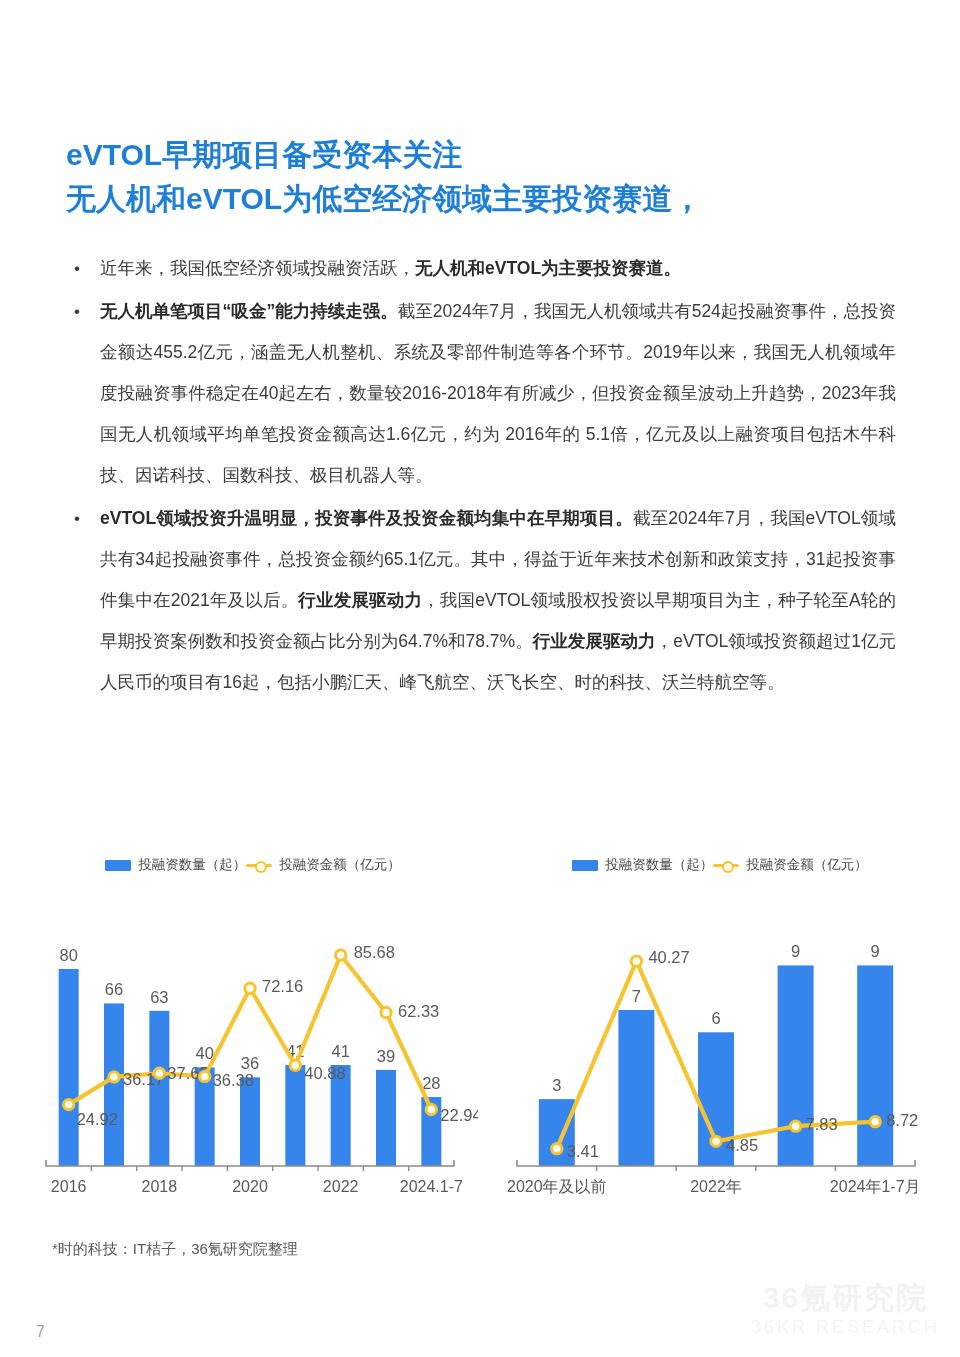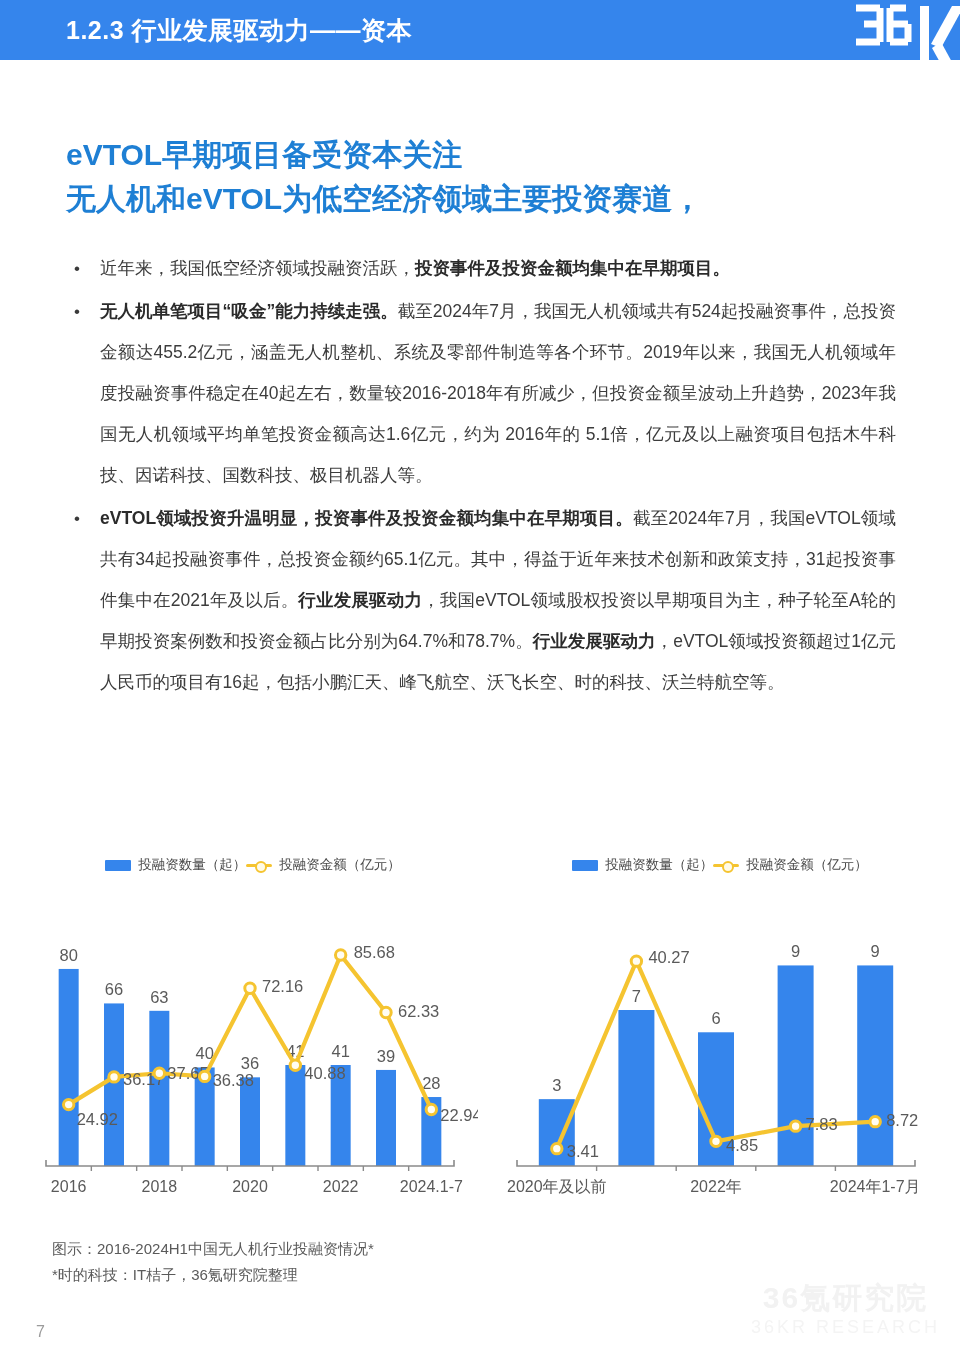--- a/index.html
+++ b/index.html
@@ -127,49 +127,30 @@
   .page-number {
     position: absolute; left: 36px; bottom: 16px;
     font-size: 16px; color: #9b9b9b;
   }
 </style>
 </head>
 <body>
 
 <div class="page">
 
-  <div class="header">
-    <div class="header-title">1.2.3 行业发展驱动力——资本</div>
-    <div class="logo">
-      <svg width="120" height="86" viewBox="0 0 120 86">
-        <g fill="none" stroke="#ffffff" stroke-width="7" stroke-linecap="butt">
-
-          <path d="M10 10 H34 M34 10 V26 M18 26 H34 M34 26 V44 M34 44 H10"></path>
-
-          <path d="M60 10 H44 M44 10 V44 M44 44 H62 M62 44 V26 M62 26 H44"></path>
-        </g>
-        <g fill="#ffffff">
-
-          <rect x="74" y="8" width="9" height="78"></rect>
-          <polygon points="85,46 106,8 118,8 95,50"></polygon>
-          <polygon points="95,44 118,86 106,86 86,50"></polygon>
-        </g>
-      </svg>
-    </div>
-  </div>
 
   <div class="title-block">
     <div class="title-line">eVTOL早期项目备受资本关注</div>
     <div class="title-line">无人机和eVTOL为低空经济领域主要投资赛道，</div>
   </div>
 
   <div class="bullets">
     <div class="bullet">
       <div class="bullet-dot">•</div>
-      <div class="bullet-text">近年来，我国低空经济领域投融资活跃，<b>投资事件及投资金额均集中在早期项目。</b></div>
+      <div class="bullet-text">近年来，我国低空经济领域投融资活跃，<b>无人机和eVTOL为主要投资赛道。</b></div>
     </div>
     <div class="bullet">
       <div class="bullet-dot">•</div>
       <div class="bullet-text"><b>无人机单笔项目“吸金”能力持续走强。</b>截至2024年7月，我国无人机领域共有524起投融资事件，总投资金额达455.2亿元，涵盖无人机整机、系统及零部件制造等各个环节。2019年以来，我国无人机领域年度投融资事件稳定在40起左右，数量较2016-2018年有所减少，但投资金额呈波动上升趋势，2023年我国无人机领域平均单笔投资金额高达1.6亿元，约为 2016年的 5.1倍，亿元及以上融资项目包括木牛科技、因诺科技、国数科技、极目机器人等。</div>
     </div>
     <div class="bullet">
       <div class="bullet-dot">•</div>
       <div class="bullet-text"><b>eVTOL领域投资升温明显，投资事件及投资金额均集中在早期项目。</b>截至2024年7月，我国eVTOL领域共有34起投融资事件，总投资金额约65.1亿元。其中，得益于近年来技术创新和政策支持，31起投资事件集中在2021年及以后。<b>行业发展驱动力</b>，我国eVTOL领域股权投资以早期项目为主，种子轮至A轮的早期投资案例数和投资金额占比分别为64.7%和78.7%。<b>行业发展驱动力</b>，eVTOL领域投资额超过1亿元人民币的项目有16起，包括小鹏汇天、峰飞航空、沃飞长空、时的科技、沃兰特航空等。</div>
     </div>
   </div>
@@ -285,21 +266,20 @@
             <line x1="340.4" y1="274" x2="340.4" y2="279" stroke="#8a8a8a" stroke-width="1.4"></line>
             <text x="61.8" y="300" text-anchor="middle" font-size="16" fill="#5a5a5a" font-family="&quot;Liberation Sans&quot;, sans-serif">2020年及以前</text>
             <text x="221" y="300" text-anchor="middle" font-size="16" fill="#5a5a5a" font-family="&quot;Liberation Sans&quot;, sans-serif">2022年</text>
             <text x="380.2" y="300" text-anchor="middle" font-size="16" fill="#5a5a5a" font-family="&quot;Liberation Sans&quot;, sans-serif">2024年1-7月</text>
           </svg>
       </div>
     </div>
   </div>
 
   <div class="caption caption-left">
-    <div>图示：2016-2024H1中国无人机行业投融资情况*</div>
     <div>*时的科技：IT桔子，36氪研究院整理</div>
   </div>
 
   <div class="watermark">
     <div class="wm-cn">36氪研究院</div>
     <div class="wm-en">36KR RESEARCH</div>
   </div>
 
   <div class="page-number">7</div>
 </div>

